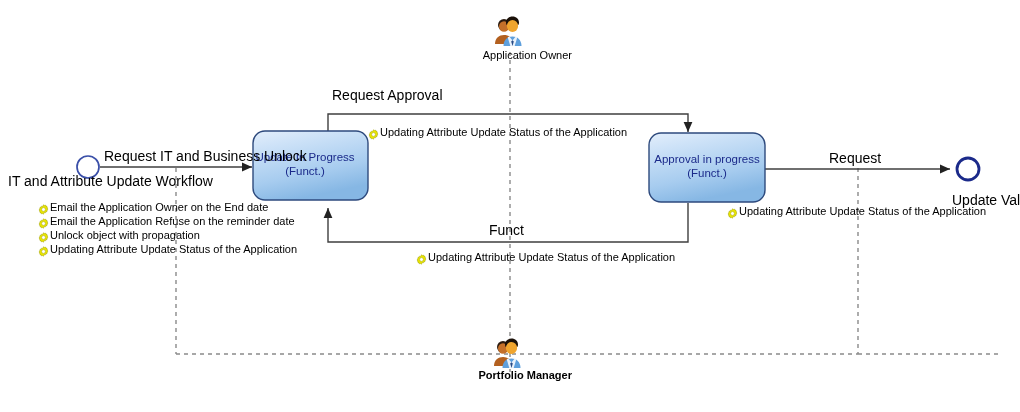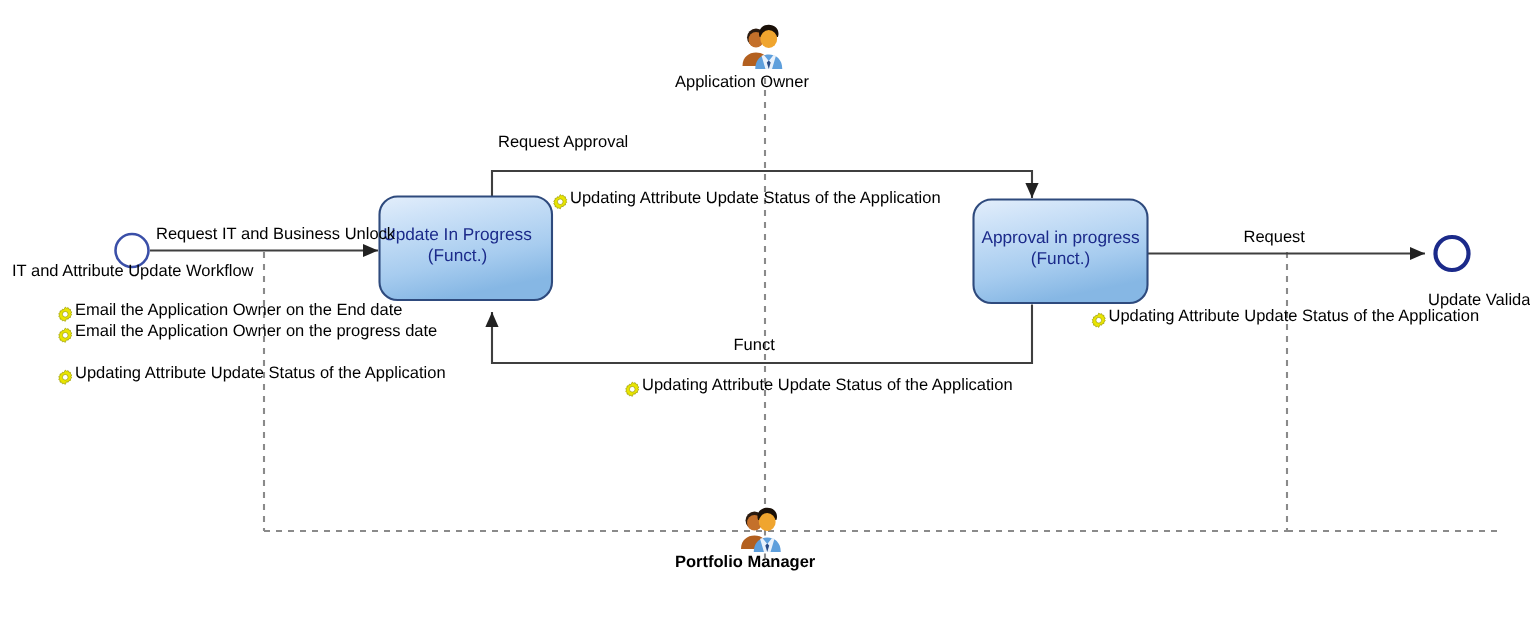--- a/index.html
+++ b/index.html
@@ -1,30 +1,30 @@
 <!DOCTYPE html>
 <html><head>
 <meta charset="utf-8">
 <style>
   html,body{margin:0;padding:0;background:#ffffff;}
   body{width:1020px;height:412px;overflow:hidden;
        font-family:"Liberation Sans","DejaVu Sans",sans-serif;}
   #canvas{position:relative;width:1020px;height:412px;background:#fff;}
   svg.layer{position:absolute;left:0;top:0;width:1020px;height:412px;}
 
-  .lbl{position:absolute;font-size:11px;color:#000;white-space:nowrap;line-height:12px;}
+  .lbl{position:absolute;font-size:14px;color:#000;white-space:nowrap;line-height:12px;}
   .state-text{position:absolute;font-size:11.5px;color:#1b2a8a;white-space:nowrap;
               text-align:center;line-height:14px;}
 
-  .gear-row{position:absolute;display:flex;align-items:center;white-space:nowrap;}
+  .gear-row{position:absolute;display:flex;white-space:nowrap;}
   .gear-row .gtxt{font-size:11px;color:#000;line-height:12px;}
   .gear{width:11px;height:11px;flex:0 0 11px;margin-right:1px;position:relative;}
 
   .actor{position:absolute;width:40px;height:34px;}
-  .actor-label{position:absolute;font-size:11px;color:#000;white-space:nowrap;text-align:left;}
+  .actor-label{position:absolute;font-size:11px;color:#000;white-space:nowrap;text-align:right;}
 </style>
 </head>
 <body>
 
 <div id="canvas">
 
   <svg class="layer" viewBox="0 0 1020 412" xmlns="http://www.w3.org/2000/svg">
     <defs>
       <linearGradient id="stateGrad" x1="0" y1="0" x2="0.35" y2="1">
         <stop offset="0%" stop-color="#e3eefb"></stop>
@@ -100,23 +100,32 @@
     <span class="gtxt">Email the Application Owner on the End date</span>
   </div>
 
   <div class="gear-row" style="left:38px;top:215px;">
     <span class="gear">
       <svg viewBox="0 0 24 24" width="11" height="11">
         <path d="M12 1.6l1.9 1.5 2.3-.7 1 2.2 2.4.3-.1 2.4 2 1.4-1.2 2.1 1.2 2.1-2 1.4.1 2.4-2.4.3-1 2.2-2.3-.7L12 22.4l-1.9-1.5-2.3.7-1-2.2-2.4-.3.1-2.4-2-1.4 1.2-2.1L2.5 11l2-1.4-.1-2.4 2.4-.3 1-2.2 2.3.7z" fill="#e9e500" stroke="#9a9a00" stroke-width="1"></path>
         <circle cx="12" cy="12" r="4.1" fill="#ffffff" stroke="#9a9a00" stroke-width="1"></circle>
       </svg>
     </span>
-    <span class="gtxt">Email the Application Owner on the progress date</span>
+    <span class="gtxt">Email the Application Refuse on the reminder date</span>
   </div>
 
+  <div class="gear-row" style="left:38px;top:229px;">
+    <span class="gear">
+      <svg viewBox="0 0 24 24" width="11" height="11">
+        <path d="M12 1.6l1.9 1.5 2.3-.7 1 2.2 2.4.3-.1 2.4 2 1.4-1.2 2.1 1.2 2.1-2 1.4.1 2.4-2.4.3-1 2.2-2.3-.7L12 22.4l-1.9-1.5-2.3.7-1-2.2-2.4-.3.1-2.4-2-1.4 1.2-2.1L2.5 11l2-1.4-.1-2.4 2.4-.3 1-2.2 2.3.7z" fill="#e9e500" stroke="#9a9a00" stroke-width="1"></path>
+        <circle cx="12" cy="12" r="4.1" fill="#ffffff" stroke="#9a9a00" stroke-width="1"></circle>
+      </svg>
+    </span>
+    <span class="gtxt">Unlock object with propagation</span>
+  </div>
 
   <div class="gear-row" style="left:38px;top:243px;">
     <span class="gear">
       <svg viewBox="0 0 24 24" width="11" height="11">
         <path d="M12 1.6l1.9 1.5 2.3-.7 1 2.2 2.4.3-.1 2.4 2 1.4-1.2 2.1 1.2 2.1-2 1.4.1 2.4-2.4.3-1 2.2-2.3-.7L12 22.4l-1.9-1.5-2.3.7-1-2.2-2.4-.3.1-2.4-2-1.4 1.2-2.1L2.5 11l2-1.4-.1-2.4 2.4-.3 1-2.2 2.3.7z" fill="#e9e500" stroke="#9a9a00" stroke-width="1"></path>
         <circle cx="12" cy="12" r="4.1" fill="#ffffff" stroke="#9a9a00" stroke-width="1"></circle>
       </svg>
     </span>
     <span class="gtxt">Updating Attribute Update Status of the Application</span>
   </div>

